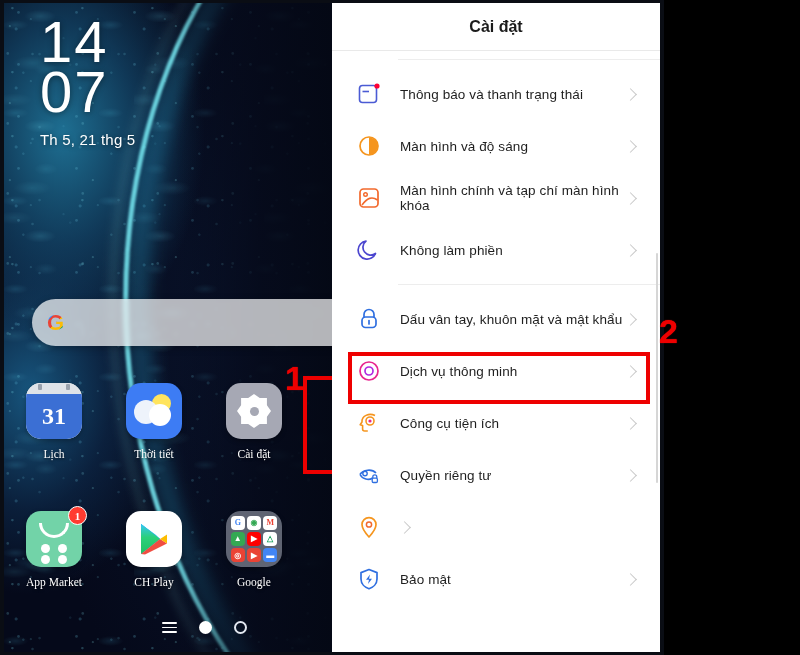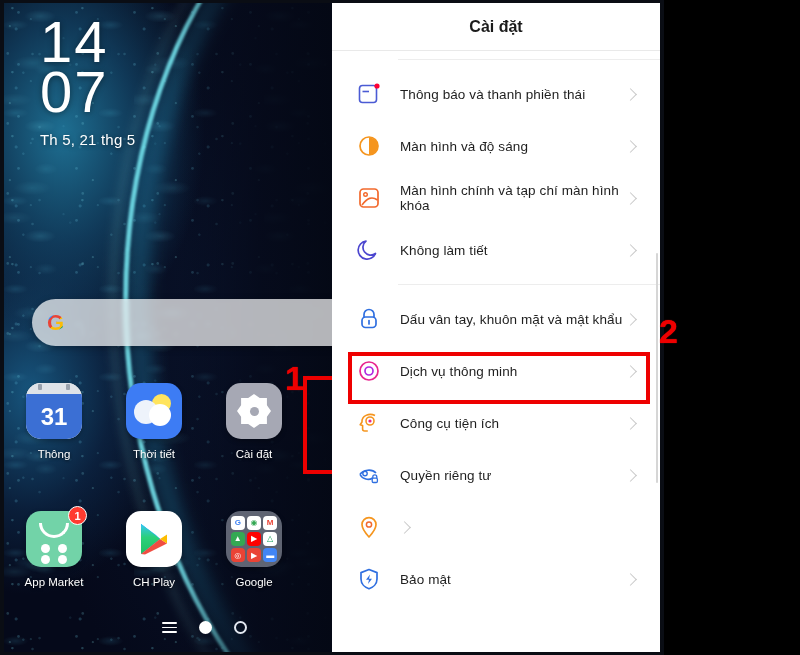--- a/index.html
+++ b/index.html
@@ -98,21 +98,21 @@
   .mic { width:18px; height:22px; position:relative; }
   .mic .stick { position:absolute; left:6px; top:0; width:6px; height:12px; border-radius:3px; background:#4285F4; }
   .mic .arc { position:absolute; left:1px; top:9px; width:16px; height:9px;
               border:2.5px solid #EA4335; border-top:0; border-radius:0 0 10px 10px; }
   .mic .arcg { position:absolute; left:1px; top:9px; width:8px; height:9px;
               border:2.5px solid #FBBC05; border-top:0; border-right:0; border-radius:0 0 0 10px; }
   .mic .base { position:absolute; left:7px; top:17px; width:4px; height:5px; background:#34A853; }
 
   
   .apps { position:absolute; left:0; top:380px; width:400px; }
-  .app-row { display:flex; }
+  .app-row { display:flex;font-family:Liberation Serif, serif; }
   .app { width:100px; display:flex; flex-direction:column; align-items:center; position:relative; }
   .icon-box { width:56px; height:56px; border-radius:15px; position:relative;
               box-shadow:0 2px 5px rgba(0,0,0,0.3); }
   .app-label { margin-top:9px; font-size:11.5px; color:#fff; text-align:center; line-height:13px;
                text-shadow:0 1px 3px rgba(0,0,0,0.75); max-width:92px; }
 
   
   .ic-cal { background:#fff; display:flex; flex-direction:column; overflow:hidden; }
   .ic-cal .top { height:11px; background:#dfe3e8; display:flex; align-items:center; justify-content:space-around; }
   .ic-cal .top i { width:4px;height:6px;background:#9aa2ad;border-radius:1px;display:block;margin-top:-3px;}
@@ -228,21 +228,21 @@
       <div class="app-row">
 
         <div class="app">
           <div class="icon-box ic-cal">
             <div class="top">
                 <i></i>
                 <i></i>
               </div>
             <div class="num">31</div>
           </div>
-          <div class="app-label">Thông</div>
+          <div class="app-label">Lịch</div>
         </div>
 
         <div class="app">
           <div class="icon-box ic-weather">
             <span class="sun"></span>
               <span class="c1"></span>
               <span class="c2"></span>
           </div>
           <div class="app-label">Thời tiết</div>
         </div>
@@ -333,21 +333,21 @@
     <div class="s-list">
 
       <div class="s-item">
         <span class="s-ico">
           <svg viewBox="0 0 26 26">
               <rect x="3.5" y="4.5" width="17" height="17" rx="3" fill="none" stroke="#4b5bd4" stroke-width="1.6"></rect>
               <line x1="6.5" y1="10.5" x2="13" y2="10.5" stroke="#4b5bd4" stroke-width="1.6"></line>
               <circle cx="21" cy="5" r="2.6" fill="#f03"></circle>
             </svg>
         </span>
-        <span class="s-label">Thông báo và thanh phiền thái</span>
+        <span class="s-label">Thông báo và thanh trạng thái</span>
         <span class="chev"></span>
       </div>
 
       <div class="s-item">
         <span class="s-ico">
           <svg viewBox="0 0 26 26">
               <circle cx="13" cy="13" r="9" fill="none" stroke="#f5951e" stroke-width="1.7"></circle>
               <path d="M13 4.3 A8.7 8.7 0 0 1 13 21.7 Z" fill="#f5951e"></path>
             </svg>
         </span>
@@ -367,21 +367,21 @@
         <span class="chev"></span>
       </div>
 
 
       <div class="s-item">
         <span class="s-ico">
           <svg viewBox="0 0 26 26">
               <path d="M19.5 16.5 A9 9 0 1 1 10 4.2 A7.4 7.4 0 0 0 19.5 16.5 Z" fill="none" stroke="#4b45cf" stroke-width="1.7" stroke-linejoin="round"></path>
             </svg>
         </span>
-        <span class="s-label">Không làm tiết</span>
+        <span class="s-label">Không làm phiền</span>
         <span class="chev"></span>
       </div>
 
       <div class="s-sep"></div>
 
       <div class="s-item">
         <span class="s-ico">
           <svg viewBox="0 0 26 26">
               <path d="M8 11 V8.5 a5 5 0 0 1 10 0 V11" fill="none" stroke="#2f6fe0" stroke-width="1.7"></path>
               <rect x="6" y="11" width="14" height="10.5" rx="3.5" fill="none" stroke="#2f6fe0" stroke-width="1.7"></rect>

